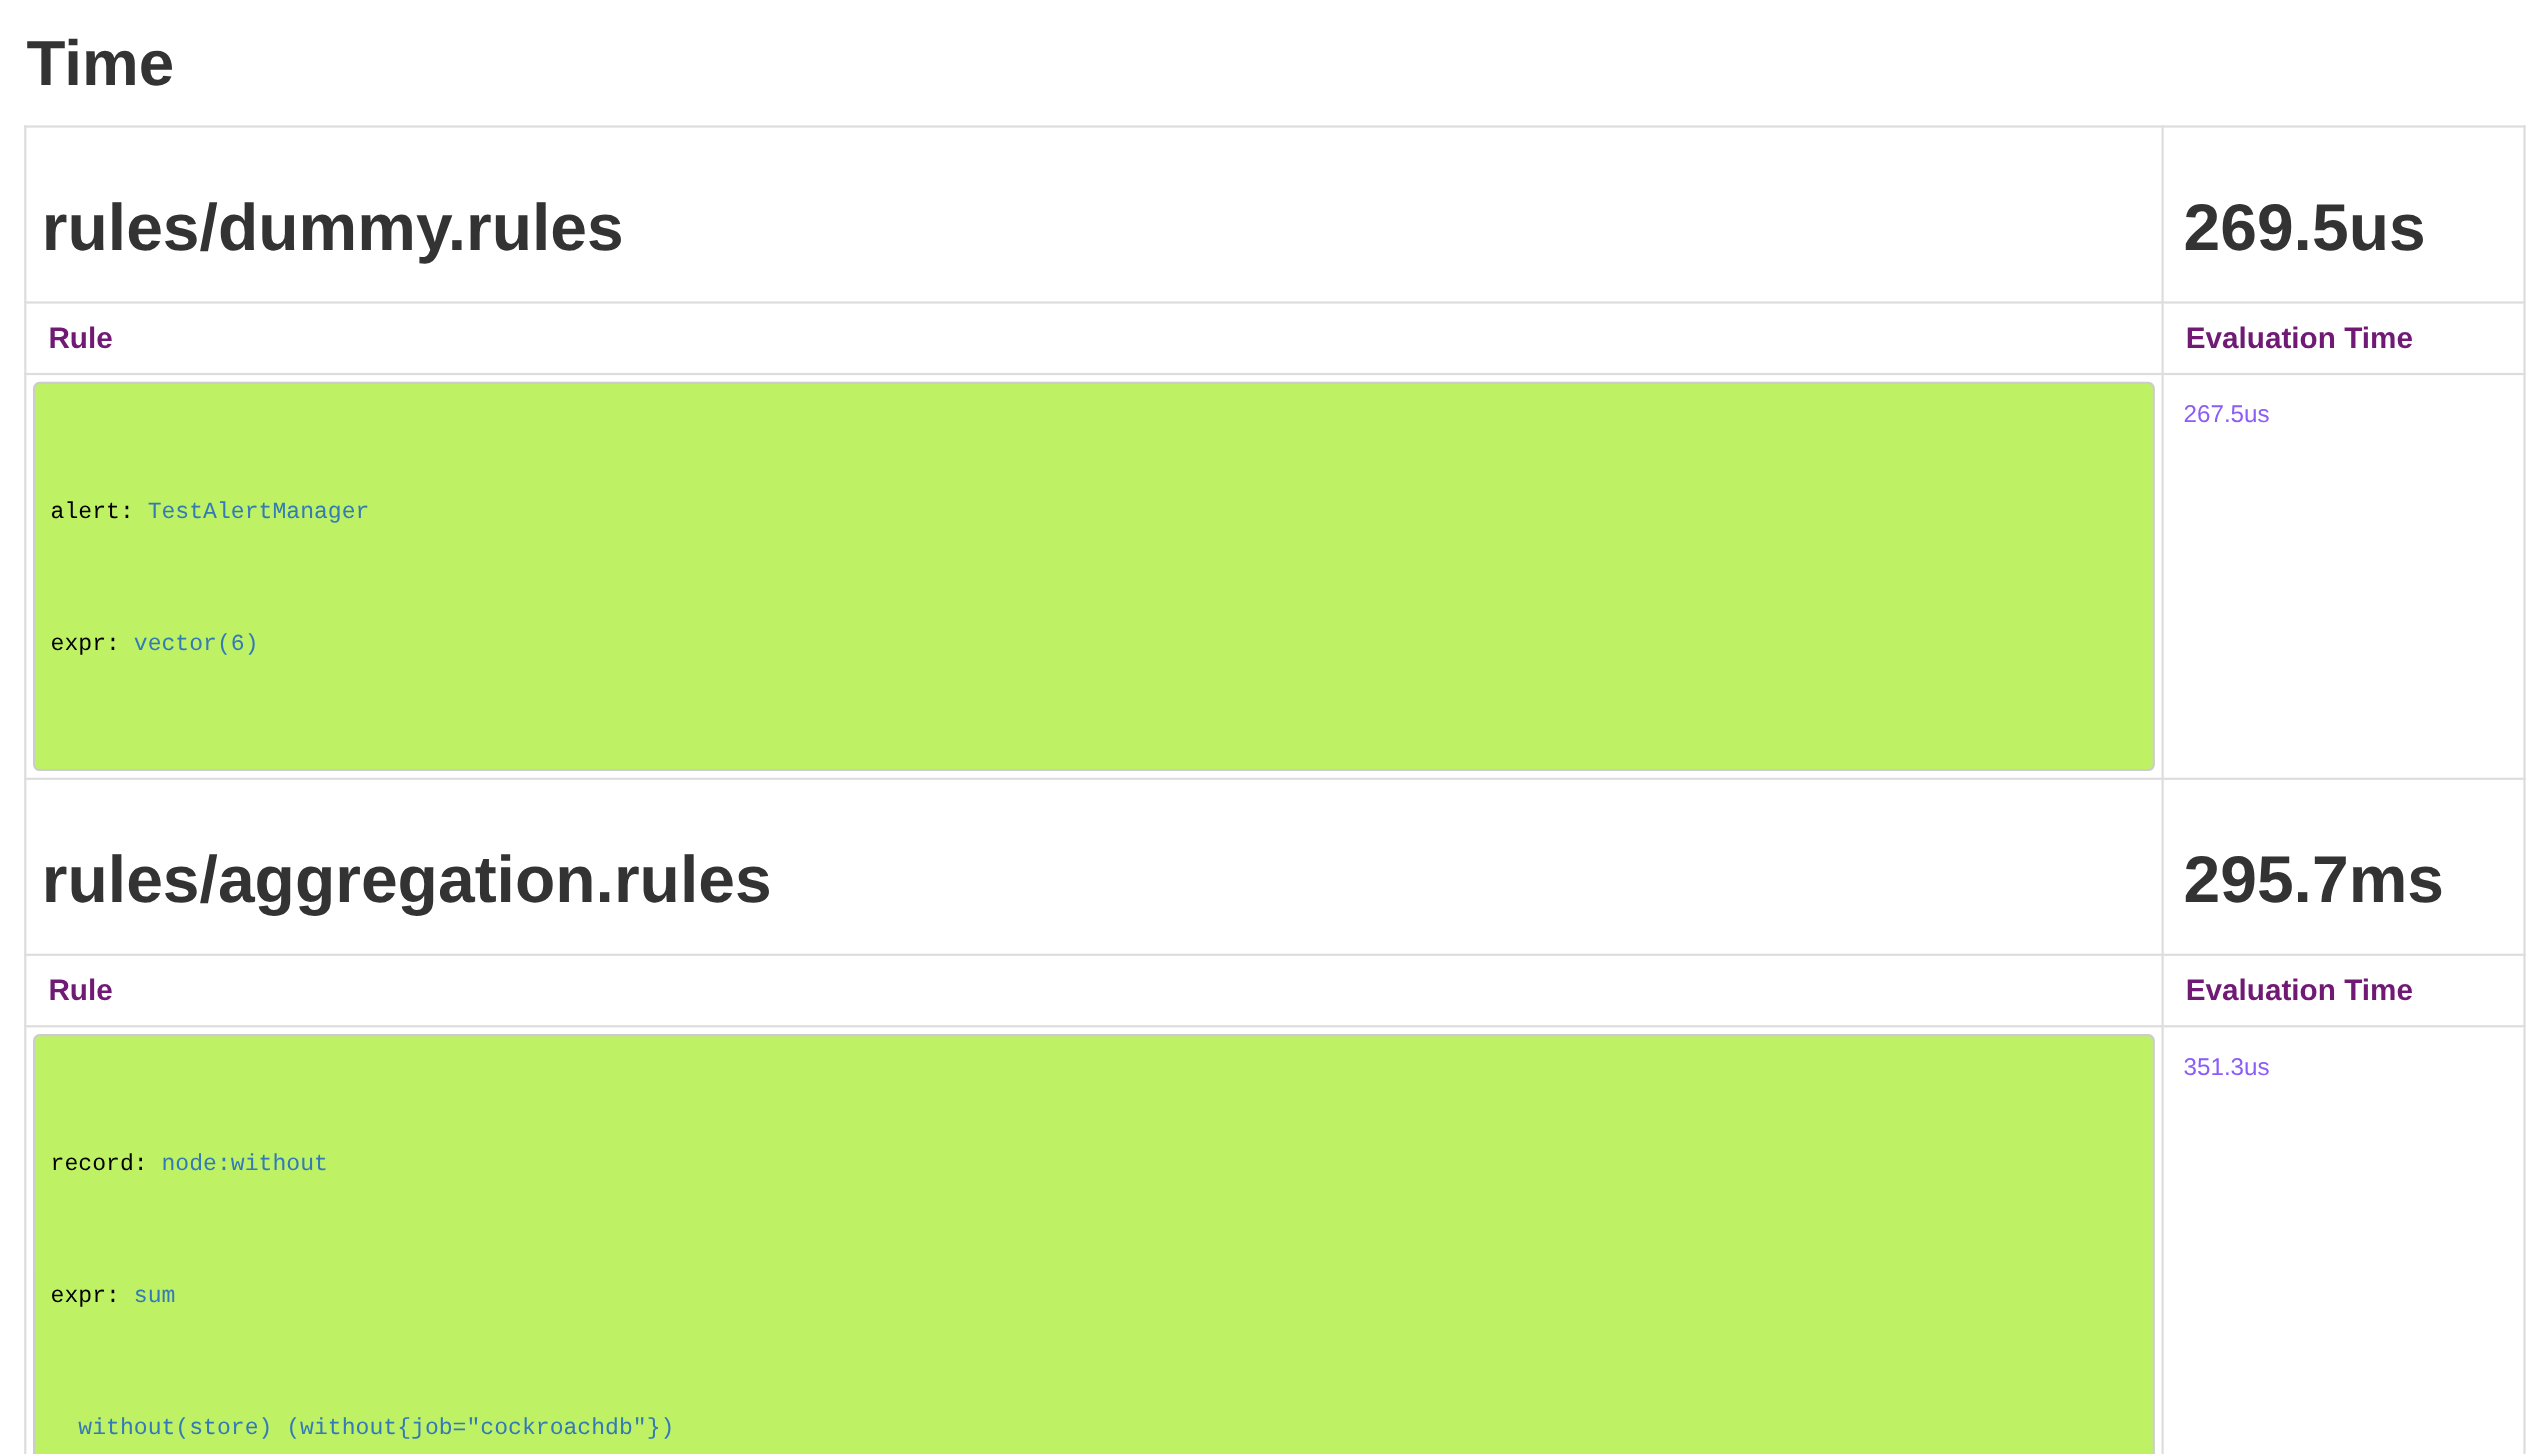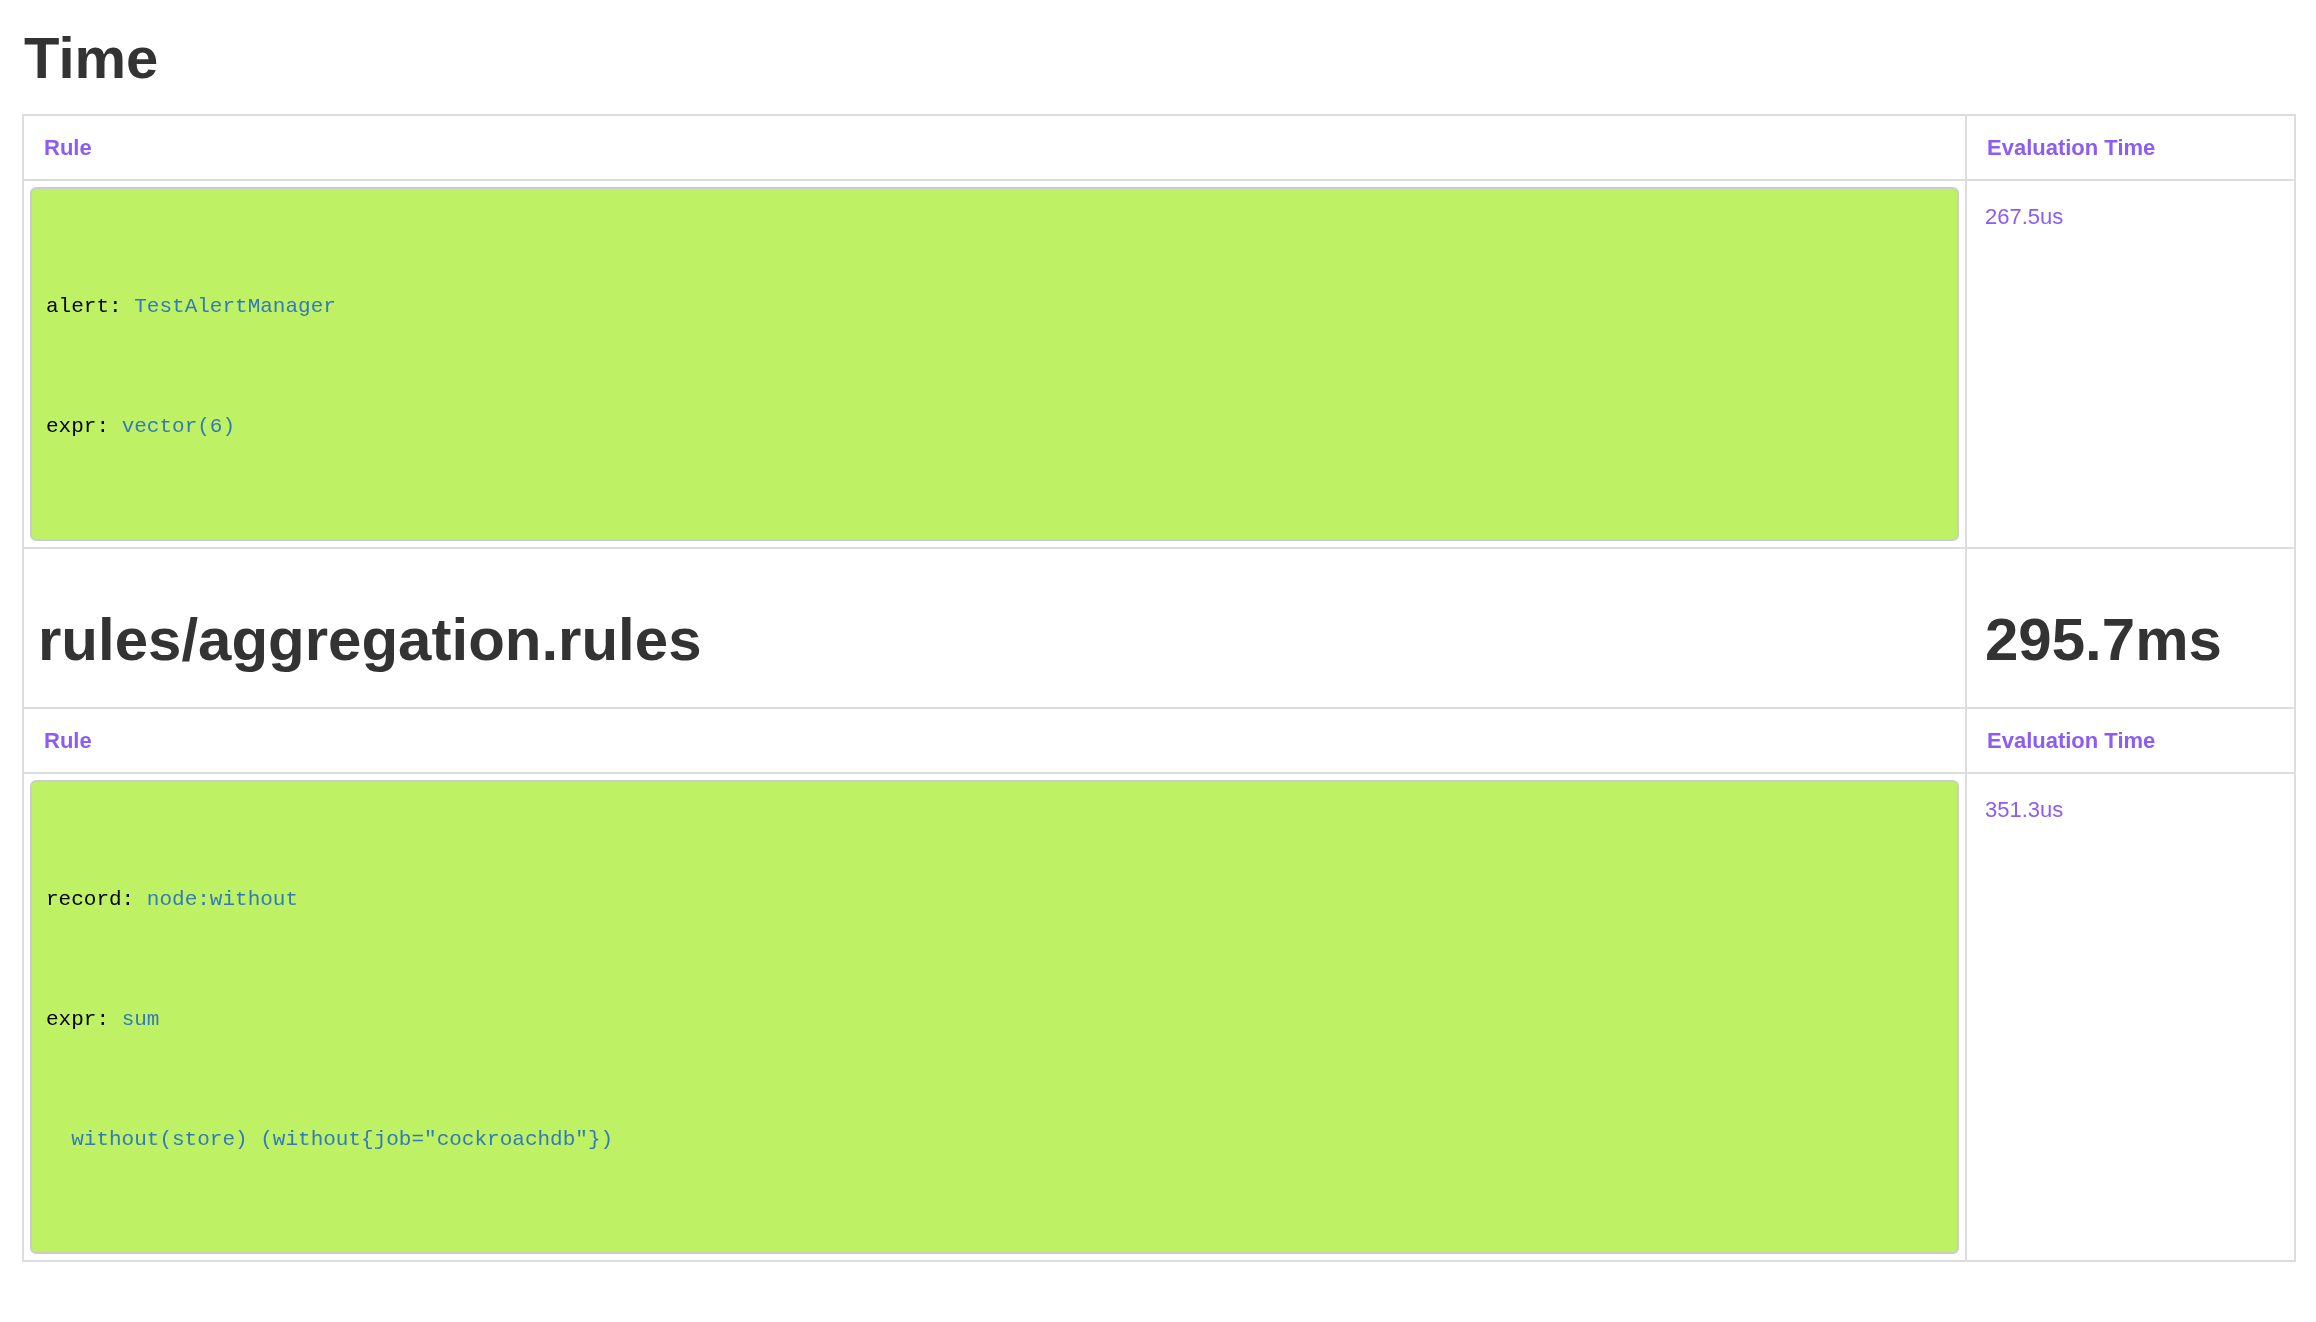--- a/index.html
+++ b/index.html
@@ -47,24 +47,24 @@
     font-weight: 700;
     line-height: 66px;
     color: #333333;
     white-space: nowrap;
     overflow: hidden;
   }
 
   
   td.col-header {
     padding: 18px 18px 18px 20px;
-    font-size: 22px;
+    font-size: 27px;
     font-weight: 700;
     line-height: 27px;
-    color: #8b5cf6;
+    color: #701a75;
   }
 
   
   td.rule-cell {
     padding: 6px;
   }
   .rule-pre {
     margin: 0;
     background: #bef264;
     border: 2px solid #cccccc;
@@ -98,20 +98,28 @@
 
   <h1 class="page-title">Time</h1>
 
   <table class="rules-table">
     <colgroup>
         <col class="rule-col">
         <col class="eval-col">
       </colgroup>
     <tbody>
 
+      <tr>
+        <td class="group-cell">
+          <h2>rules/dummy.rules</h2>
+        </td>
+        <td class="group-cell eval">
+          <h2>269.5us</h2>
+        </td>
+      </tr>
 
       <tr>
         <td class="col-header">Rule</td>
         <td class="col-header">Evaluation Time</td>
       </tr>
 
       <tr>
         <td class="rule-cell">
           <div class="rule-pre">
             <span class="code-line"><span class="code-key">alert: </span><a class="code-link">TestAlertManager</a></span>

